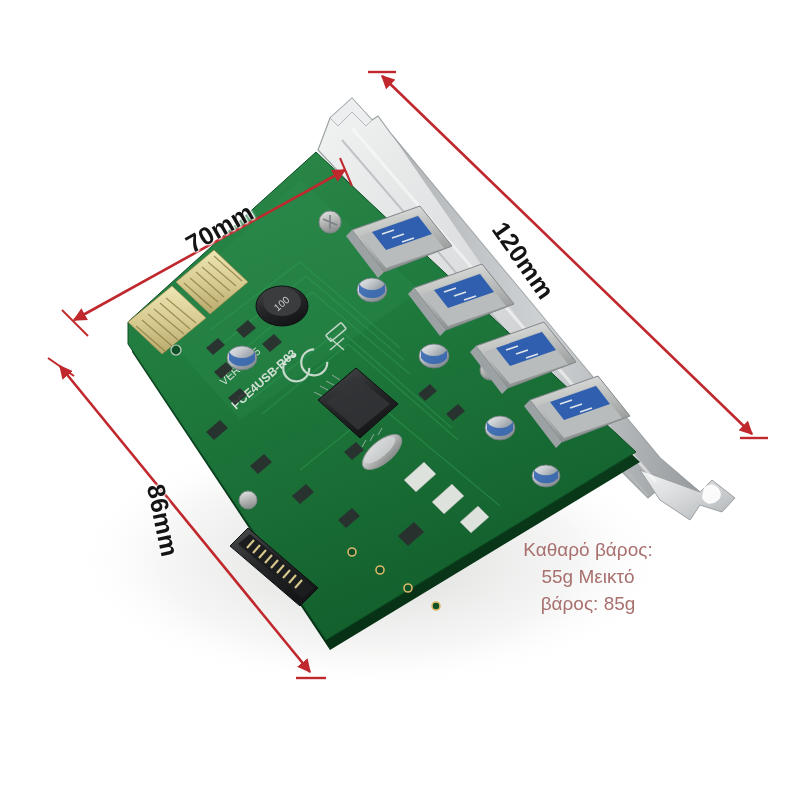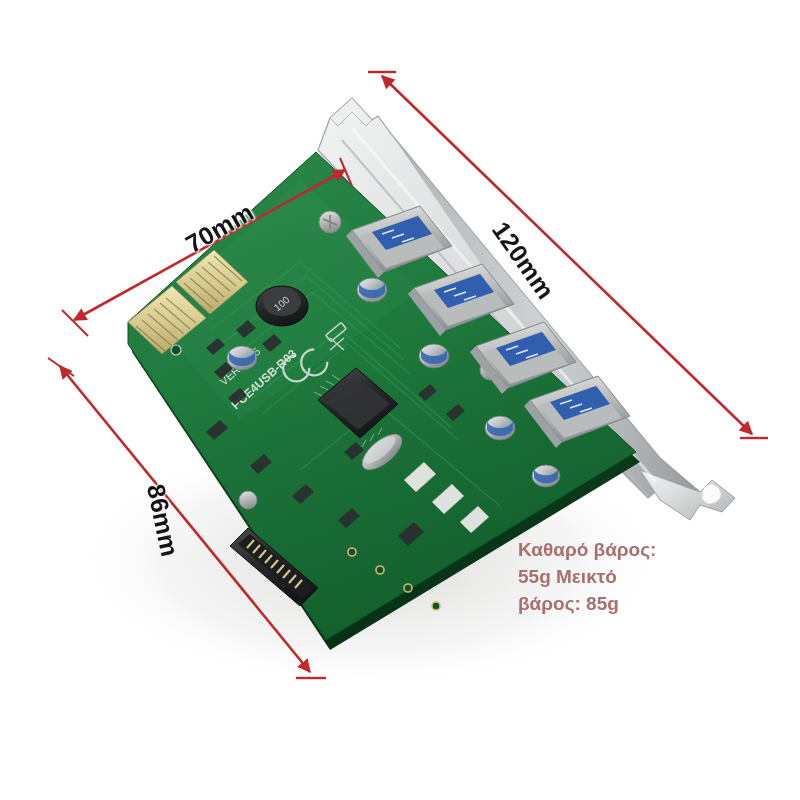--- a/index.html
+++ b/index.html
@@ -50,30 +50,29 @@
   }
   #label-86 {
     left: 155px;
     top: 470px;
     font-size: 25px;
     transform: rotate(78deg);
     transform-origin: left center;
   }
   #weight-note {
     position: absolute;
-    left: 518px;
+    left: 498px;
     top: 537px;
     width: 180px;
-    text-align: left;
+    text-align: center;
     font-family: "Liberation Sans", sans-serif;
     font-size: 19px;
     line-height: 1.42;
     color: #a8706e;
     white-space: pre-line;
-    font-weight: bold;
   }
   svg.layer {
     position: absolute;
     inset: 0;
     width: 800px;
     height: 800px;
     pointer-events: none;
   }
 </style>
 </head>

